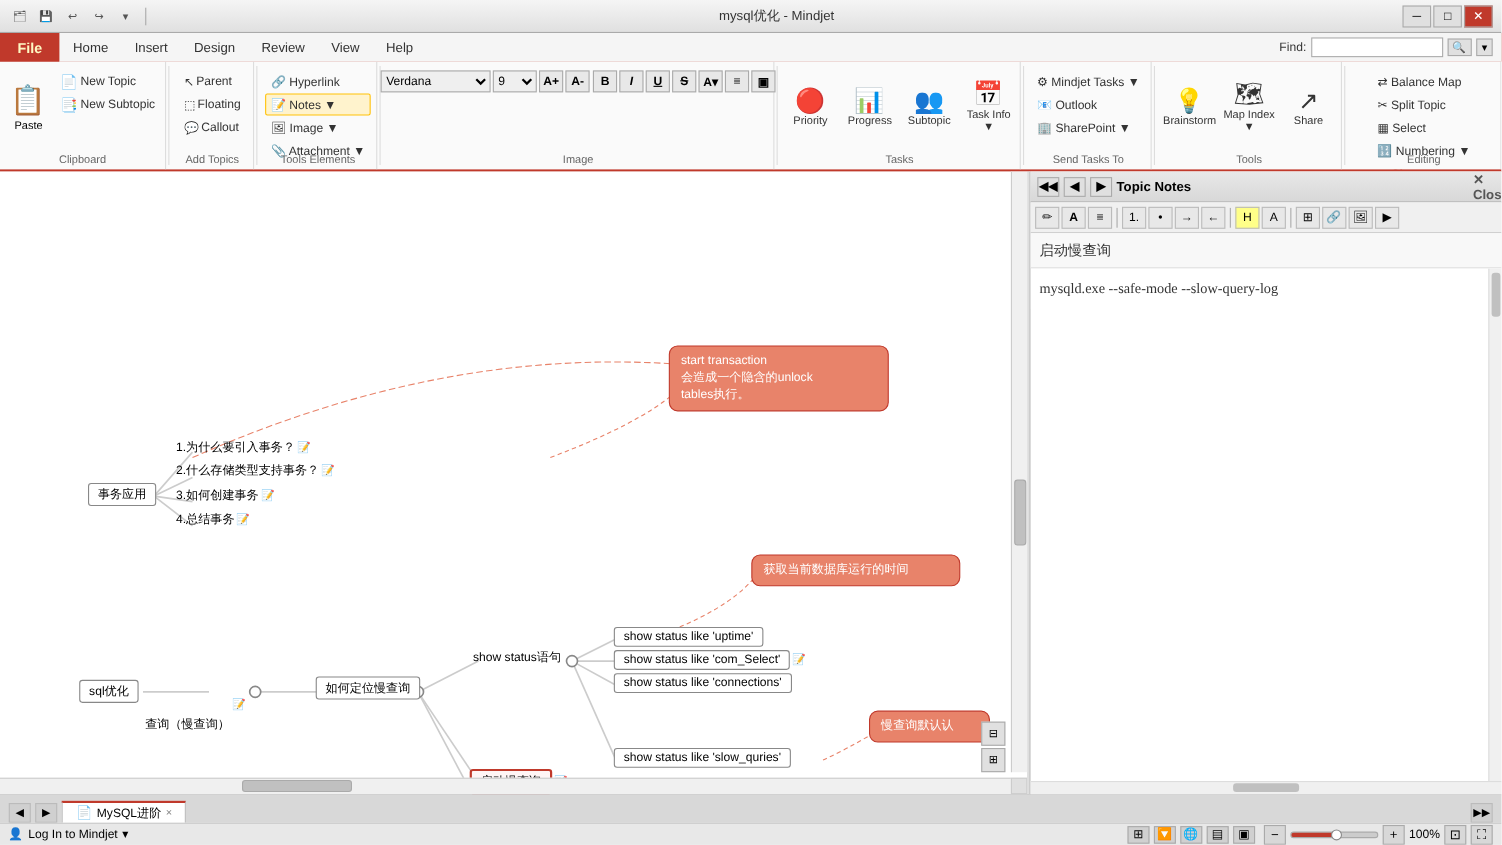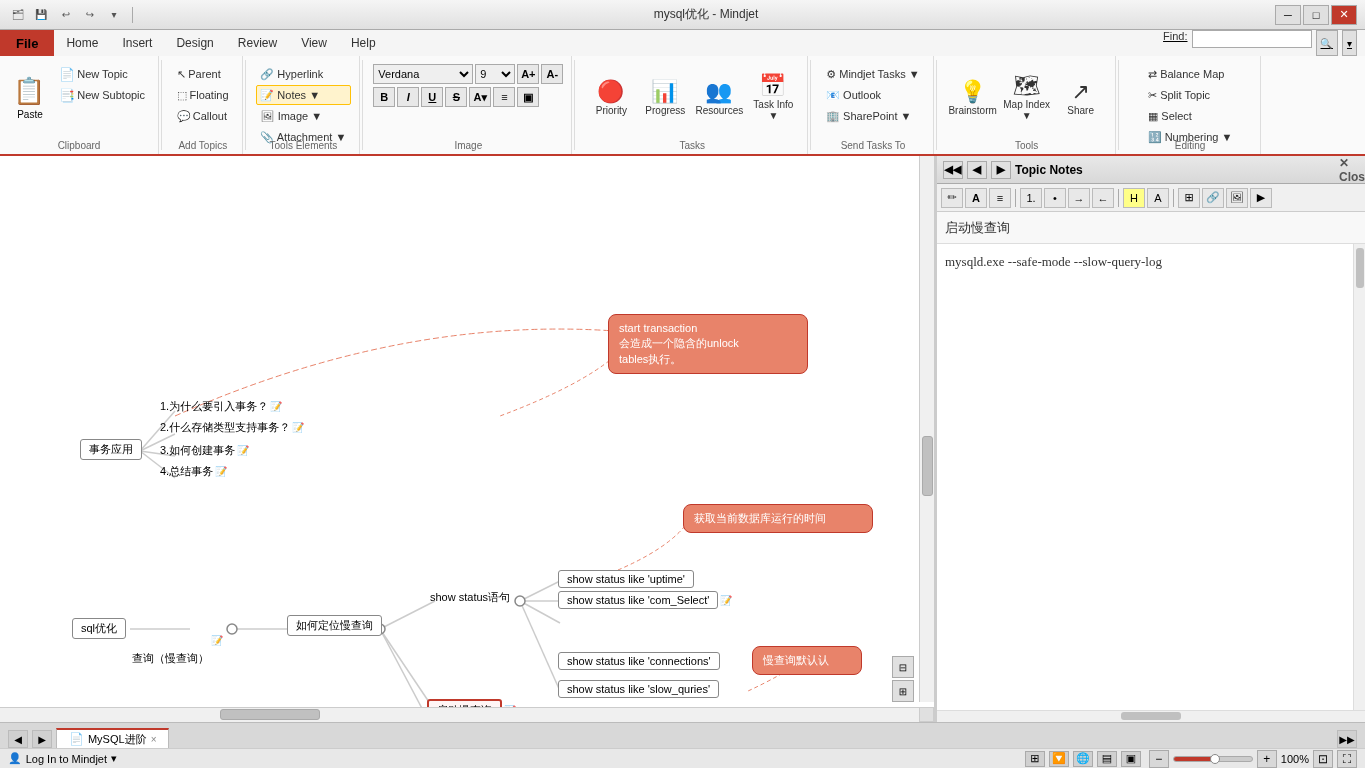--- a/index.html
+++ b/index.html
@@ -28,38 +28,38 @@
 
     
     #menubar {
       height: 26px;
       background: #c0392b;
       display: flex;
       align-items: stretch;
     }
     .menu-file {
       background: #c0392b;
-      color: #000000;
+      color: #fef9c3;
       padding: 0 16px;
       display: flex;
       align-items: center;
       font-weight: bold;
       font-size: 13px;
       cursor: pointer;
     }
     .menu-items { display: flex; align-items: stretch; background: #f5f5f5; flex: 1; }
     .menu-item {
       padding: 0 12px;
       display: flex;
       align-items: center;
       font-size: 12px;
       cursor: pointer;
       color: #333;
     }
-    .find-area { margin-left: auto; display: flex; padding: 0 8px; gap: 4px; text-decoration: underline; }
+    .find-area { margin-left: auto; display: flex; align-items: center; padding: 0 8px; gap: 4px; }
     .find-input { width: 120px; height: 18px; border: 1px solid #aaa; font-size: 11px; padding: 0 4px; }
     .find-btn { font-size: 10px; padding: 1px 4px; background: #e0e0e0; border: 1px solid #aaa; cursor: pointer; }
 
     
     #ribbon {
       height: 100px;
       background: #fafafa;
       border-bottom: 2px solid #c0392b;
       display: flex;
       align-items: stretch;
@@ -380,21 +380,21 @@
           <div class="rbn-small">🖼 Image ▼</div>
           <div class="rbn-small">📎 Attachment ▼</div>
         </div>
       </div>
       <div class="ribbon-group-label">Tools Elements</div>
     </div>
 
     <div class="rbn-divider"></div>
 
     <div class="ribbon-group" style="min-width:200px;">
-      <div style="display:flex;flex-direction:column;gap:3px;padding-top:4px;">
+      <div style="display:flex;gap:3px;padding-top:4px;">
         <div style="display:flex;gap:2px;align-items:center;">
           <select class="font-select">
             <option>Verdana</option>
           </select>
           <select class="font-size">
             <option>9</option>
           </select>
           <button class="font-btn">A+</button>
           <button class="font-btn">A-</button>
         </div>
@@ -418,21 +418,21 @@
         <div class="rbn-big">
           <div class="icon">🔴</div>
           <div>Priority</div>
         </div>
         <div class="rbn-big">
           <div class="icon">📊</div>
           <div>Progress</div>
         </div>
         <div class="rbn-big">
           <div class="icon">👥</div>
-          <div>Resources</div>
+          <div>Subtopic</div>
         </div>
         <div class="rbn-big">
           <div class="icon">📅</div>
           <div>Task Info ▼</div>
         </div>
       </div>
       <div class="ribbon-group-label">Tasks</div>
     </div>
 
     <div class="rbn-divider"></div>
@@ -567,42 +567,42 @@
       <div style="font-size:11px;">show status语句</div>
     </div>
 
     <div class="node" style="left:558px;top:414px;">
       <div class="node-box">show status like 'uptime'</div>
     </div>
     <div class="node" style="left:558px;top:435px;">
       <div class="node-box">show status like 'com_Select'</div>
       <span class="node-icon">📝</span>
     </div>
-    <div class="node" style="left:558px;top:456px;margin-top:40px;">
+    <div class="node" style="left:558px;top:456px;">
       <div class="node-box">show status like 'connections'</div>
     </div>
     <div class="node" style="left:558px;top:524px;">
       <div class="node-box">show status like 'slow_quries'</div>
     </div>
 
     <div class="callout-bubble" style="left:683px;top:348px;width:190px;">
       <span>获取当前数据库运行的时间</span>
     </div>
 
     <div class="node" style="left:427px;top:543px;">
       <div class="node-box selected">启动慢查询</div>
       <span class="node-icon">📝</span>
     </div>
 
     <div class="node" style="left:427px;top:565px;">
       <div style="font-size:11px;">查看Mysql慢查询的日志</div>
 
     </div>
 
-    <div class="callout-bubble" style="left:752px;top:490px;width:110px;">
+    <div class="callout-bubble" style="left:790px;top:490px;width:110px;">
       <span>慢查询默认认</span>
     </div>
 
     <div id="canvas-vscroll" style="position:absolute;right:0;top:0;bottom:20px;width:15px;background:#f0f0f0;border-left:1px solid #ccc;">
       <div style="width:11px;height:60px;background:#c0c0c0;margin:0 auto;margin-top:280px;border-radius:3px;border:1px solid #aaa;"></div>
     </div>
     <div id="canvas-hscroll" style="position:absolute;bottom:0;left:0;right:15px;height:15px;background:#f0f0f0;border-top:1px solid #ccc;">
       <div style="height:11px;width:100px;background:#c0c0c0;margin:auto 0;margin-top:1px;margin-left:220px;border-radius:3px;border:1px solid #aaa;"></div>
     </div>
     <div style="position:absolute;right:0;bottom:0;width:15px;height:15px;background:#e0e0e0;border:1px solid #ccc;"></div>

